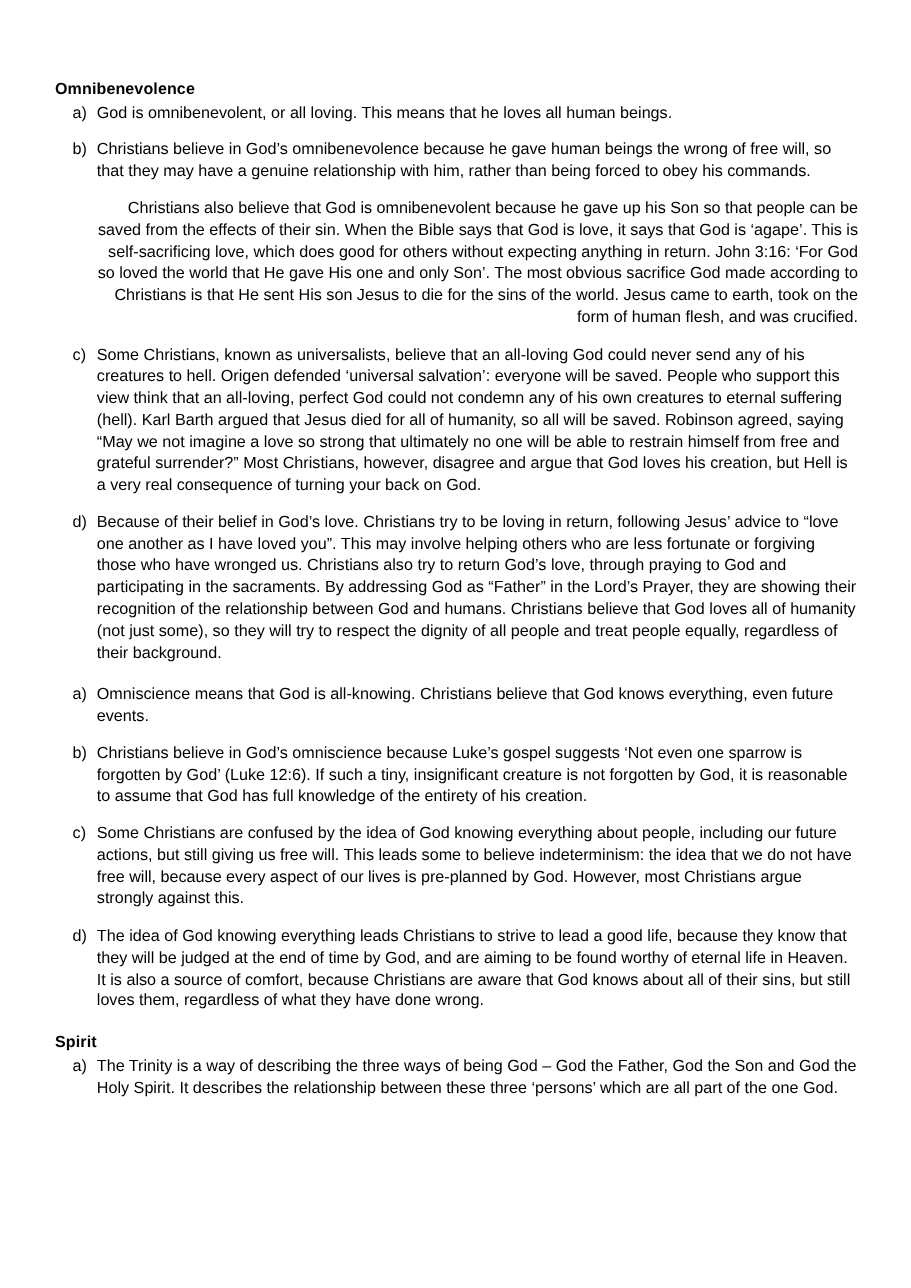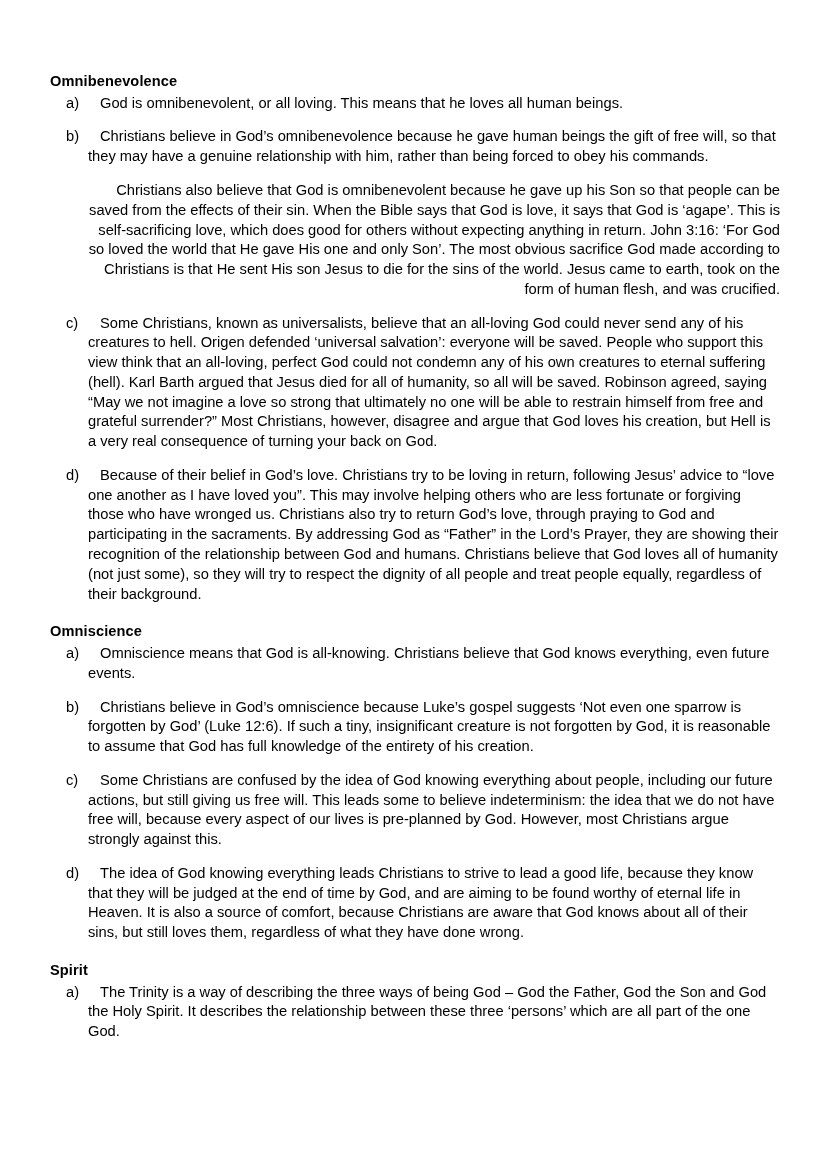--- a/index.html
+++ b/index.html
@@ -72,54 +72,53 @@
   }
 
   
   .item .cont {
     display: block;
     margin-top: 14px;
     text-align: right;
   }
 
   .para {
-    margin: 12px;
+    margin: 0;
   }
 </style>
 </head>
 <body>
 
 <div class="page">
   <div class="doc">
 
     <div class="section">
       <h2 class="section-heading">Omnibenevolence</h2>
       <ul class="items">
         <li class="item">
           <span class="marker">a)</span>
           <span class="para">God is omnibenevolent, or all loving. This means that he loves all human beings.</span>
         </li>
         <li class="item">
           <span class="marker">b)</span>
-          <span class="para">Christians believe in God’s omnibenevolence because he gave human beings the gift of free will, so that they may have a genuine relationship with him, rather than being forced to obey his commands.</span>
+          <span class="para">Christians believe in God’s omnibenevolence because he gave human beings the wrong of free will, so that they may have a genuine relationship with him, rather than being forced to obey his commands.</span>
           <span class="cont">Christians also believe that God is omnibenevolent because he gave up his Son so that people can be saved from the effects of their sin. When the Bible says that God is love, it says that God is ‘agape’. This is self-sacrificing love, which does good for others without expecting anything in return. John 3:16: ‘For God so loved the world that He gave His one and only Son’. The most obvious sacrifice God made according to Christians is that He sent His son Jesus to die for the sins of the world. Jesus came to earth, took on the form of human flesh, and was crucified.</span>
         </li>
         <li class="item">
           <span class="marker">c)</span>
           <span class="para">Some Christians, known as universalists, believe that an all-loving God could never send any of his creatures to hell. Origen defended ‘universal salvation’: everyone will be saved. People who support this view think that an all-loving, perfect God could not condemn any of his own creatures to eternal suffering (hell). Karl Barth argued that Jesus died for all of humanity, so all will be saved. Robinson agreed, saying “May we not imagine a love so strong that ultimately no one will be able to restrain himself from free and grateful surrender?” Most Christians, however, disagree and argue that God loves his creation, but Hell is a very real consequence of turning your back on God.</span>
         </li>
         <li class="item">
           <span class="marker">d)</span>
           <span class="para">Because of their belief in God’s love. Christians try to be loving in return, following Jesus’ advice to “love one another as I have loved you”. This may involve helping others who are less fortunate or forgiving those who have wronged us. Christians also try to return God’s love, through praying to God and participating in the sacraments. By addressing God as “Father” in the Lord’s Prayer, they are showing their recognition of the relationship between God and humans. Christians believe that God loves all of humanity (not just some), so they will try to respect the dignity of all people and treat people equally, regardless of their background.</span>
         </li>
       </ul>
     </div>
 
     <div class="section">
-      <h2 class="section-heading">Omniscience</h2>
       <ul class="items">
         <li class="item">
           <span class="marker">a)</span>
           <span class="para">Omniscience means that God is all-knowing. Christians believe that God knows everything, even future events.</span>
         </li>
         <li class="item">
           <span class="marker">b)</span>
           <span class="para">Christians believe in God’s omniscience because Luke’s gospel suggests ‘Not even one sparrow is forgotten by God’ (Luke 12:6). If such a tiny, insignificant creature is not forgotten by God, it is reasonable to assume that God has full knowledge of the entirety of his creation.</span>
         </li>
         <li class="item">

